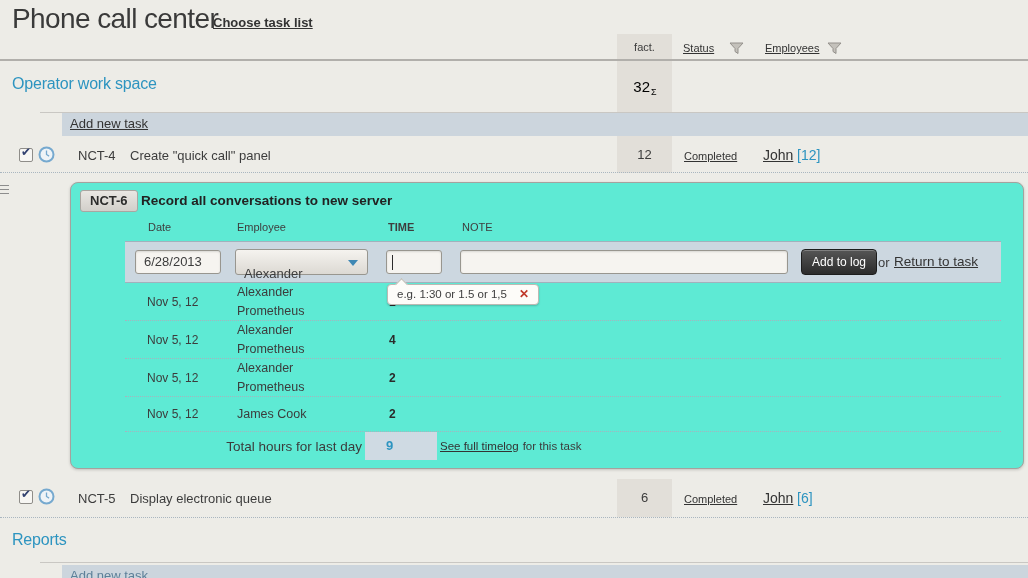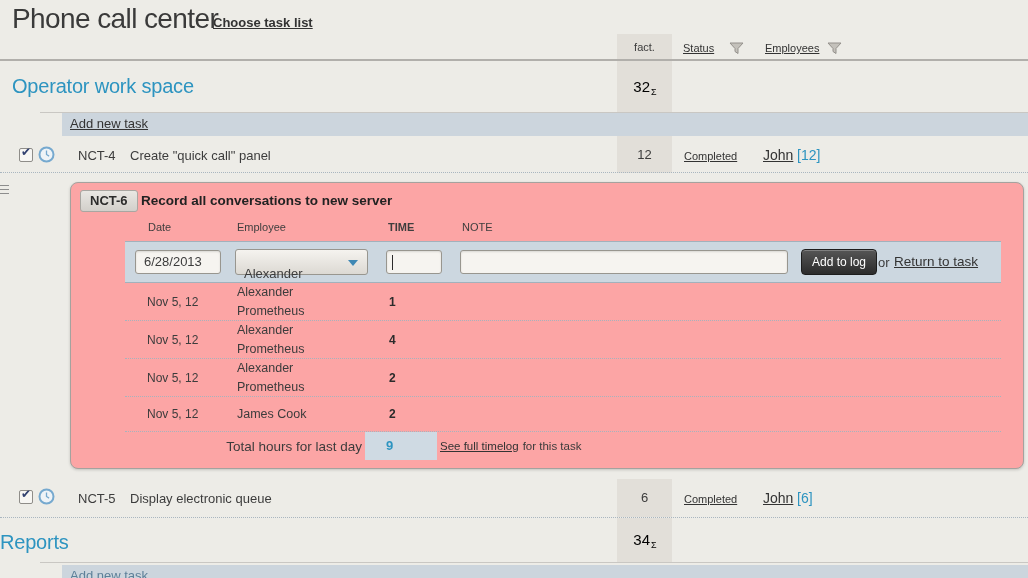--- a/index.html
+++ b/index.html
@@ -22,23 +22,23 @@
               font-size:11px; line-height:27px; text-align:center; color:#3c3c3c; }
   .col-link{ font-size:11px; }
   .status-head{ left:683px; top:42px; }
   .employees-head{ left:765px; top:42px; }
   .funnel{ width:15px; height:13px; }
   .funnel-status{ left:729px; top:42px; }
   .funnel-emp{ left:827px; top:42px; }
   .header-divider{ left:0; top:59px; width:1028px; height:2px; background:#b1afab; }
 
   
-  .group-title{ font-size:20px; font-weight:500; color:#2d94c0; letter-spacing:-0.2px; }
+  .group-title{ font-size:16px; font-weight:500; color:#2d94c0; letter-spacing:-0.2px; }
   .op-title{ left:12px; top:75px; }
-  .rep-title{ left:0; top:531px; }
+  .rep-title{ left:12px; top:531px; }
   .fact-cell{ background:#e2dfd9; text-align:center; }
   .fact-sum{ color:#000000; font-size:15px; }
   .fact-sum .sigma{ font-size:9px; position:relative; top:3px; left:1px; }
   .fact-op{ left:617px; top:61px; width:55px; height:51px; line-height:51px; }
   .fact-rep{ left:617px; top:518px; width:55px; height:44px; line-height:44px; }
 
   
   .bar-line{ left:40px; width:988px; height:1px; background:#c9c7c3; }
   .bar-line-top{ top:112px; }
   .bar-line-bottom{ top:562px; }
@@ -58,21 +58,21 @@
   .assignee{ font-size:14px; }
   .assignee-hours{ font-size:14px; color:#2d94c0; }
   .dotted{ left:0; width:1028px; border-top:1px dotted #a9b6c0; }
 
   
   .grip{ left:0; top:185px; width:9px; height:11px;
          background:repeating-linear-gradient(#8d8d8d 0 1px, transparent 1px 4px); }
 
   
   .panel{ left:70px; top:182px; width:954px; height:287px;
-          background:#fca5a5; border:1px solid #a5a29e; border-radius:8px;
+          background:#5eead4; border:1px solid #a5a29e; border-radius:8px;
           box-shadow:0 1px 3px rgba(0,0,0,.18); }
   .badge{ left:9px; top:7px; padding:2px 9px 3px; font-size:13px; font-weight:700; color:#2b2b2b;
           background:linear-gradient(#e9e7e3,#d2cfca); border:1px solid #a9a6a1; border-radius:3px; }
   .panel-title{ left:70px; top:10px; font-size:13.5px; font-weight:700; color:#222; }
   .th{ font-size:11px; color:#3e3e3e; top:38px; }
   .th-date{ left:77px; } .th-emp{ left:166px; } .th-time{ left:317px; font-weight:700; } .th-note{ left:391px; }
 
   .form-band{ left:54px; top:58px; width:876px; height:42px; background:#ccd7e0;
               border-top:1px solid #a2b1bc; border-bottom:1px solid #a2b1bc; }
   .input{ background:#f6f4f0; border:1px solid #98968f; border-radius:3px; height:24px;
@@ -182,20 +182,23 @@
         <span class="cursor-bar"></span>
       </div>
       <div class="abs input note-input">
         <span></span>
       </div>
       <div class="abs add-log-btn">Add to log</div>
       <div class="abs or-text">or</div>
       <div class="abs return-link link">Return to task</div>
     </div>
 
+    <div class="abs hint">
+      <span>e.g. 1:30 or 1.5 or 1,5</span><span class="hint-close">✕</span>
+    </div>
 
     <div class="abs entries">
       <div class="entry-row entry-tall">
         <div class="c-date">Nov 5, 12</div>
         <div class="c-emp"><span>Alexander Prometheus</span></div>
         <div class="c-time">1</div>
       </div>
       <div class="entry-row entry-tall">
         <div class="c-date">Nov 5, 12</div>
         <div class="c-emp"><span>Alexander Prometheus</span></div>
@@ -230,22 +233,19 @@
   </svg>
   <div class="abs task-id" style="left:78px; top:491px;">NCT-5</div>
   <div class="abs task-title" style="left:130px; top:491px;">Display electronic queue</div>
   <div class="abs fact-cell fact-task" style="top:479px; height:38px; line-height:38px;">6</div>
   <div class="abs status-link link" style="left:684px; top:493px;">Completed</div>
   <div class="abs assignee link" style="left:763px; top:490px;">John</div>
   <div class="abs assignee-hours" style="left:797px; top:490px;">[6]</div>
   <div class="abs dotted" style="top:517px;"></div>
 
   <div class="abs group-title rep-title">Reports</div>
-  <div class="abs fact-cell fact-rep">
-    <span class="fact-sum"><span>34</span><span class="sigma">Σ</span></span>
-  </div>
 
   <div class="abs bar-line bar-line-bottom"></div>
   <div class="abs add-bar add-bar-bottom">
     <span class="link">Add new task</span>
   </div>
 
 </div>
 
 </body></html>

